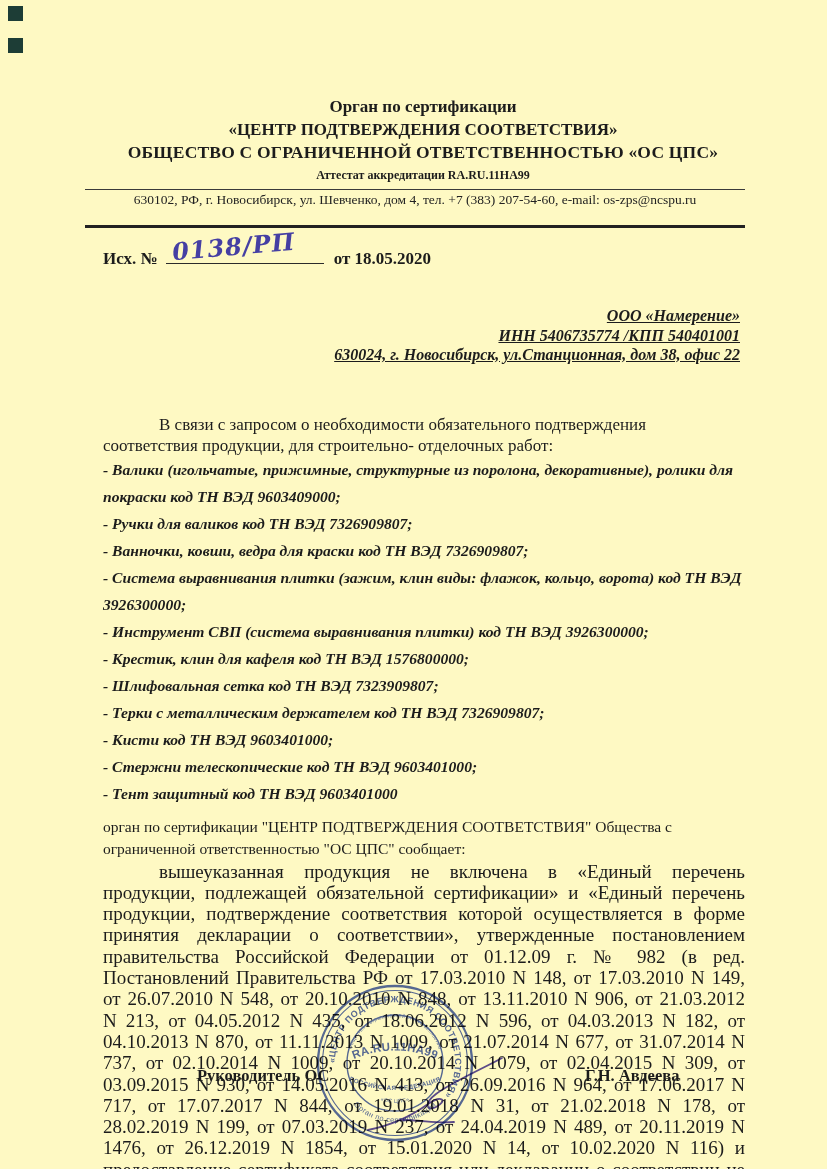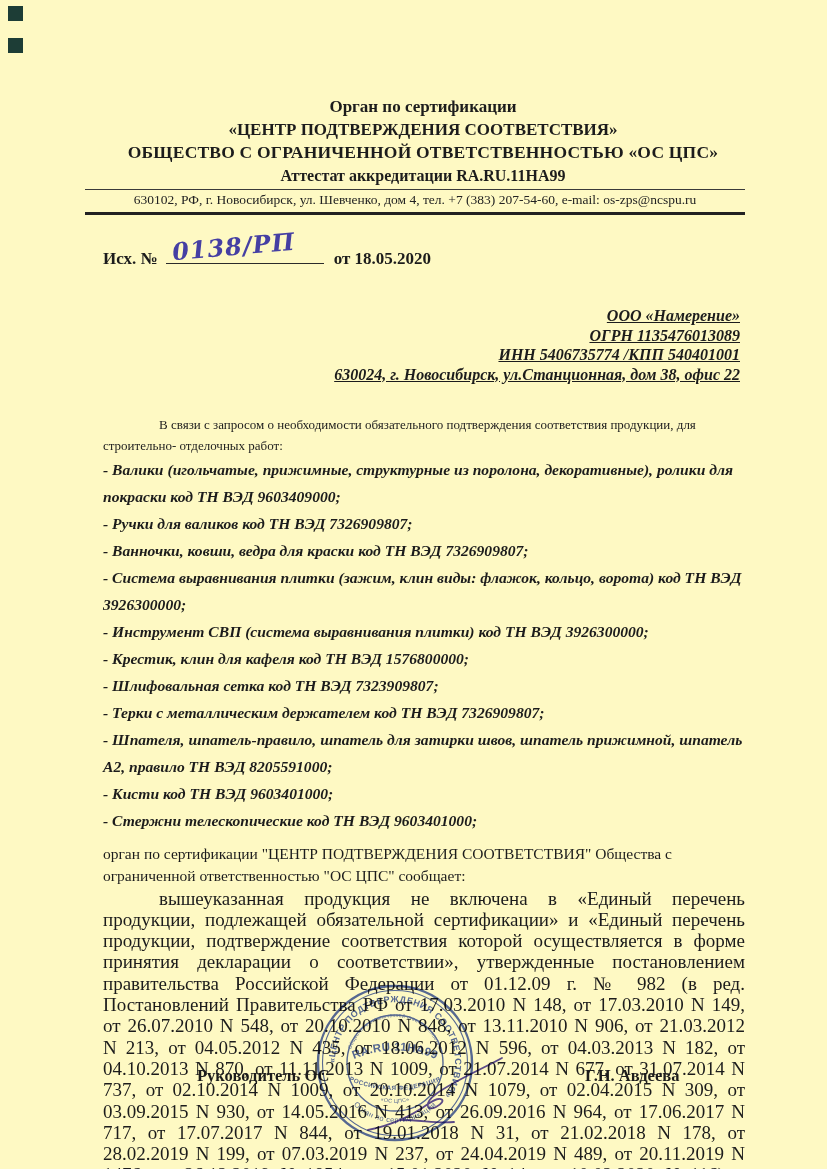--- a/index.html
+++ b/index.html
@@ -9,45 +9,45 @@
     margin:0 auto;
   }
   .corner-mark{position:absolute; left:8px; width:15px; height:15px; background:#1d3d36;}
   .corner-mark.m1{top:6px;}
   .corner-mark.m2{top:38px;}
 
   .letterhead{position:absolute; top:96px; left:93px; width:660px; text-align:center; font-weight:bold;}
   .letterhead .l1{font-size:17px; line-height:22px;}
   .letterhead .l2{font-size:17px; line-height:23px;}
   .letterhead .l3{font-size:17.5px; line-height:23px; letter-spacing:.2px;}
-  .letterhead .l4{font-size:16px; line-height:23px;}
+  .letterhead .l4{font-size:12px; line-height:23px;}
 
   .address-band{
     position:absolute; top:189px; left:85px; width:660px;
     border-top:1px solid #3a3a3a; border-bottom:3px solid #222;
-    text-align:center; font-size:13.5px; padding:2px 0 4px 0; color:#222;
+    text-align:center; font-size:13.5px; padding:2px 0 17px 0; color:#222;
   }
 
   .ref-row{position:absolute; top:243px; left:103px; font-weight:bold; font-size:17px; white-space:nowrap;}
   .ref-row .blank{
     display:inline-block; width:158px; border-bottom:1.5px solid #2b2b2b;
     margin:0 10px 0 8px; vertical-align:baseline; position:relative; height:20px;
   }
   .handwriting{
     position:absolute; left:6px; top:-11px;
     font-style:italic; font-weight:bold; font-size:24px;
     color:#453fa3; transform:rotate(-5deg); letter-spacing:1px;
     font-family:"DejaVu Serif", serif; white-space:nowrap;
   }
 
   .recipient{position:absolute; top:306px; right:87px; text-align:right;
     font-weight:bold; font-style:italic; font-size:16px; line-height:19.5px;text-decoration:underline;}
 
   .body{position:absolute; top:414px; left:103px; width:642px;}
-  .intro{margin:0; font-size:13px; line-height:21px; text-indent:56px;}
+  .intro{margin:0; font-size:17px; line-height:21px; text-indent:56px;}
   .items{margin:0; font-weight:bold; font-style:italic; font-size:15.6px; line-height:27px;}
   .items div{margin:0;}
   .statement-intro{margin:9px 0 0 0; font-size:15.5px; line-height:21.8px;}
   .statement-body{margin:1px 0 0 0; font-size:19px; line-height:21.3px;
     text-align:justify; text-indent:56px; word-spacing:1.5px;}
 
   .sig-row{position:absolute; top:1066px; left:0; width:827px; font-weight:bold; font-size:16.5px;}
   .sig-role{position:absolute; left:197px; top:0;}
   .sig-name{position:absolute; left:585px; top:0;}
 
@@ -73,39 +73,38 @@
   </div>
 
   <div class="address-band">630102, РФ, г. Новосибирск, ул. Шевченко, дом 4, тел. +7 (383) 207-54-60,  e-mail: os-zps@ncspu.ru</div>
 
   <div class="ref-row">
     <span>Исх. №</span><span class="blank"><span class="handwriting">0138/РП</span></span><span>от 18.05.2020</span>
   </div>
 
   <div class="recipient">
     <div>ООО «Намерение»</div>
-    <div>ОГРН 1135476013089</div>
     <div>ИНН 5406735774 /КПП 540401001</div>
     <div>630024, г. Новосибирск, ул.Станционная, дом 38, офис 22</div>
   </div>
 
   <div class="body">
     <p class="intro">В связи с запросом о необходимости обязательного подтверждения соответствия продукции, для строительно- отделочных работ:</p>
     <div class="items">
       <div>- Валики (игольчатые, прижимные, структурные из поролона, декоративные), ролики для покраски код ТН ВЭД 9603409000;</div>
       <div>- Ручки для валиков код ТН ВЭД 7326909807;</div>
       <div>- Ванночки, ковши, ведра для краски код ТН ВЭД 7326909807;</div>
       <div>- Система выравнивания плитки (зажим, клин виды: флажок, кольцо, ворота) код ТН ВЭД 3926300000;</div>
       <div>- Инструмент СВП (система выравнивания плитки) код ТН ВЭД 3926300000;</div>
       <div>- Крестик, клин для кафеля код ТН ВЭД 1576800000;</div>
       <div>- Шлифовальная сетка код ТН ВЭД 7323909807;</div>
       <div>- Терки с металлическим держателем код ТН ВЭД 7326909807;</div>
-      <div>- Шпателя, шпатель-правило, шпатель для затирки швов, шпатель прижимной, шпатель А2, правило ТН ВЭД 8205591000;</div>
       <div>- Кисти код ТН ВЭД 9603401000;</div>
       <div>- Стержни телескопические код ТН ВЭД 9603401000;</div>
+      <div>- Тент защитный код ТН ВЭД 9603401000</div>
     </div>
     <p class="statement-intro">орган по сертификации "ЦЕНТР ПОДТВЕРЖДЕНИЯ СООТВЕТСТВИЯ" Общества с ограниченной ответственностью "ОС ЦПС" сообщает:</p>
     <p class="statement-body">вышеуказанная продукция не включена  в «Единый перечень продукции, подлежащей обязательной сертификации» и «Единый перечень продукции, подтверждение соответствия которой осуществляется в форме принятия декларации о соответствии», утвержденные постановлением правительства Российской Федерации от 01.12.09 г. № 982 (в ред. Постановлений Правительства РФ от 17.03.2010 N 148, от 17.03.2010 N 149, от 26.07.2010 N 548, от 20.10.2010 N 848, от 13.11.2010 N 906, от 21.03.2012 N 213, от 04.05.2012 N 435, от 18.06.2012 N 596, от 04.03.2013 N 182, от 04.10.2013 N 870, от 11.11.2013 N 1009, от 21.07.2014 N 677, от 31.07.2014 N 737, от 02.10.2014 N 1009, от 20.10.2014 N 1079, от 02.04.2015 N 309, от 03.09.2015 N 930, от 14.05.2016 N 413, от 26.09.2016 N 964, от 17.06.2017 N 717, от 17.07.2017 N 844, от 19.01.2018 N 31, от 21.02.2018 N 178, от 28.02.2019 N 199, от 07.03.2019 N 237, от 24.04.2019 N 489, от 20.11.2019 N 1476, от 26.12.2019 N 1854, от 15.01.2020 N 14, от 10.02.2020 N 116) и предоставление сертификата соответствия или декларации о соответствии не требуется.</p>
   </div>
 
   <div class="sig-row">
     <span class="sig-role">Руководитель ОС</span>
     <span class="sig-name">Г.Н. Авдеева</span>
   </div>
 

